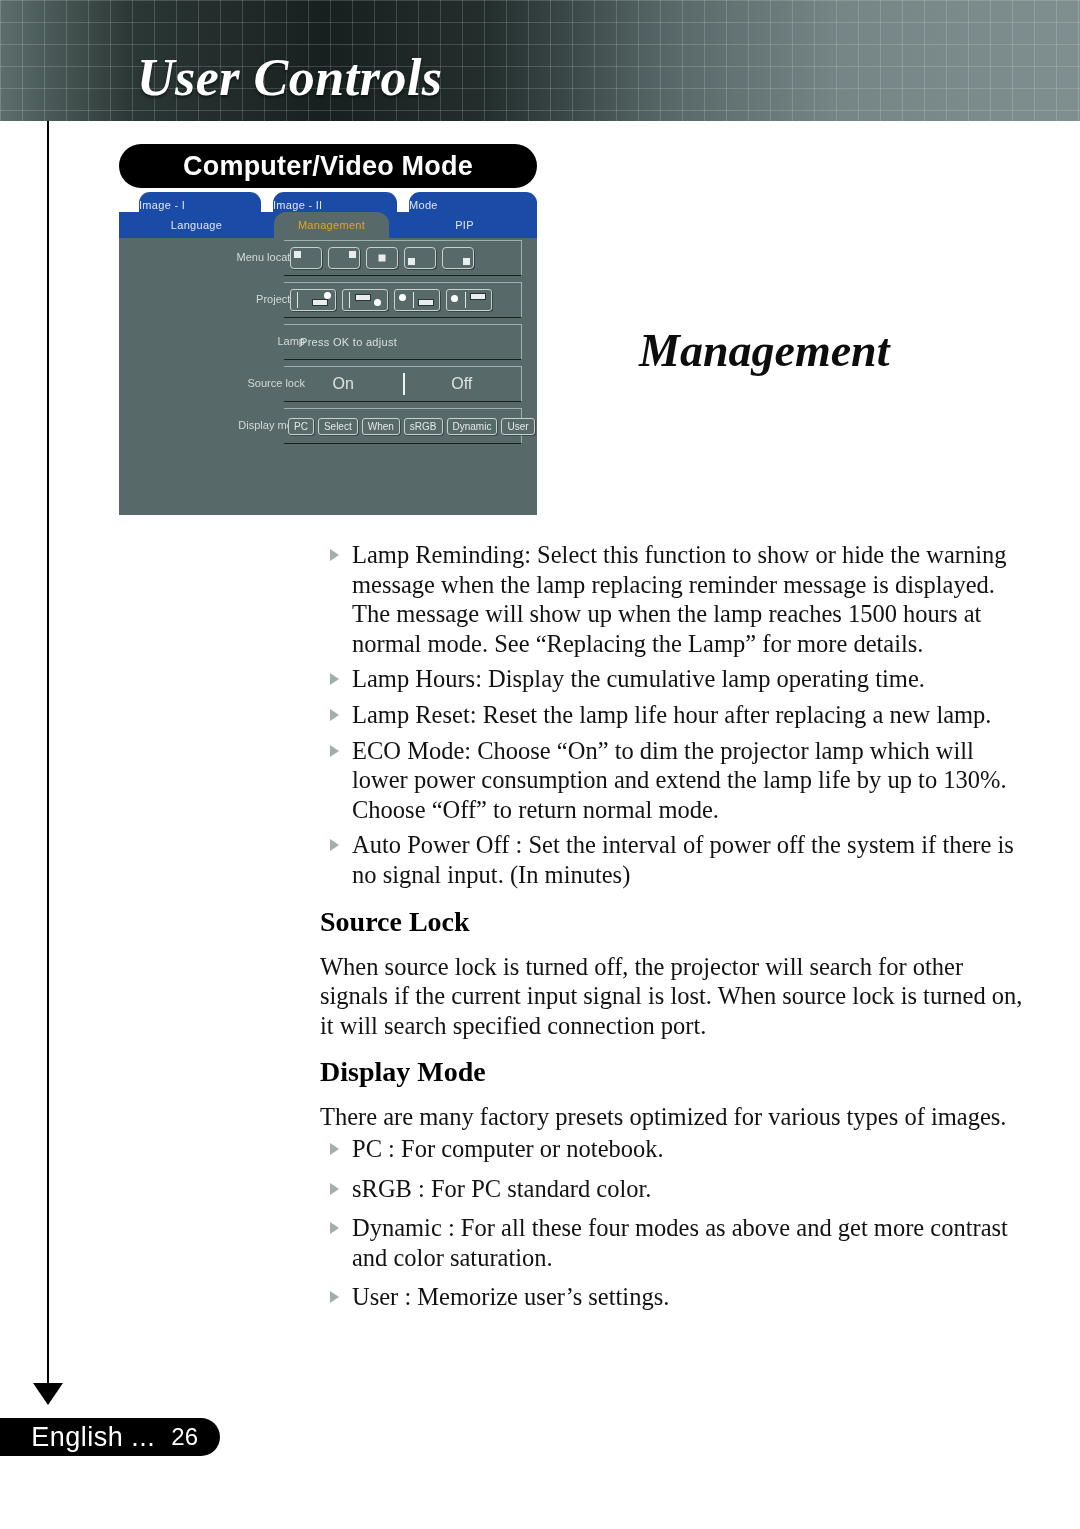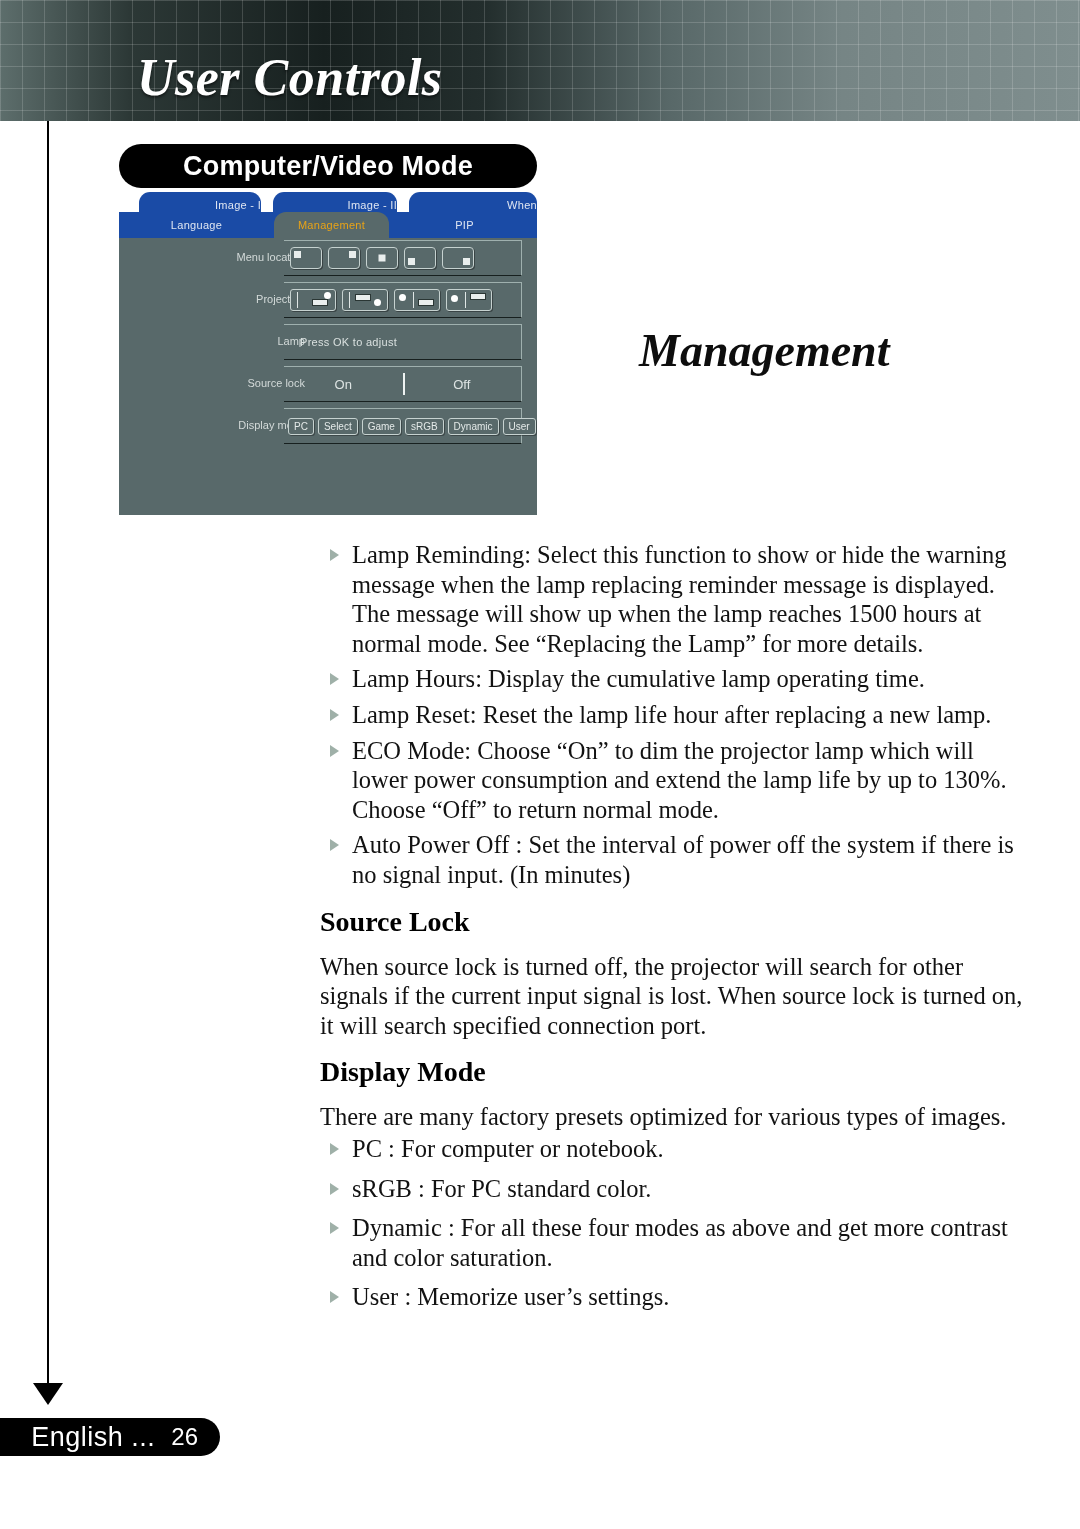--- a/index.html
+++ b/index.html
@@ -134,21 +134,21 @@
     width: 398px; height: 26px;
   }
   .tab-top {
     position: absolute;
     top: 0;
     height: 26px;
     background: #1a4ba6;
     border-radius: 11px 11px 0 0;
     display: flex;
     align-items: center;
-    justify-content: flex-end;
+    justify-content: flex-start;
   }
   .tab-top.t1 { left: 0px;   width: 122px; }
   .tab-top.t2 { left: 134px; width: 124px; }
   .tab-top.t3 { left: 270px; width: 128px; }
   .tab-top .lbl {
     font-family: "Liberation Sans", sans-serif;
     font-size: 11px;
     color: #dfe6f2;
     letter-spacing: 0.3px;
   }
@@ -294,21 +294,21 @@
   .srclock {
     position: relative;
     width: 100%; height: 100%;
     display: flex;
     align-items: center;
   }
   .srclock .opt {
     flex: 1;
     text-align: center;
     font-family: "Liberation Sans", sans-serif;
-    font-size: 13px;
+    font-size: 16px;
     color: #dde4e3;
   }
   .srclock .divider {
     position: absolute;
     left: 50%;
     top: 6px;
     width: 2px;
     height: 22px;
     background: #eef3f2;
   }
@@ -411,21 +411,21 @@
     <div class="osd-body"></div>
 
     <div class="tabrow-top">
       <div class="tab-top t1">
         <span class="lbl">Image - I</span>
       </div>
       <div class="tab-top t2">
         <span class="lbl">Image - II</span>
       </div>
       <div class="tab-top t3">
-        <span class="lbl">When</span>
+        <span class="lbl">Mode</span>
       </div>
     </div>
 
     <div class="tabrow-bot"></div>
     <div class="tab-bot b1">
       <span class="lbl">Language</span>
     </div>
     <div class="tab-bot b2">
       <span class="lbl">Management</span>
     </div>
@@ -503,21 +503,21 @@
           </div>
         </div>
       </div>
 
       <div class="osd-row">
         <div class="osd-label">Display mode</div>
         <div class="osd-field">
           <div class="dm-strip">
             <span class="dm-btn">PC</span>
             <span class="dm-btn">Select</span>
-            <span class="dm-btn">Game</span>
+            <span class="dm-btn">When</span>
             <span class="dm-btn">sRGB</span>
             <span class="dm-btn">Dynamic</span>
             <span class="dm-btn">User</span>
           </div>
         </div>
       </div>
 
     </div>
   </div>
 

